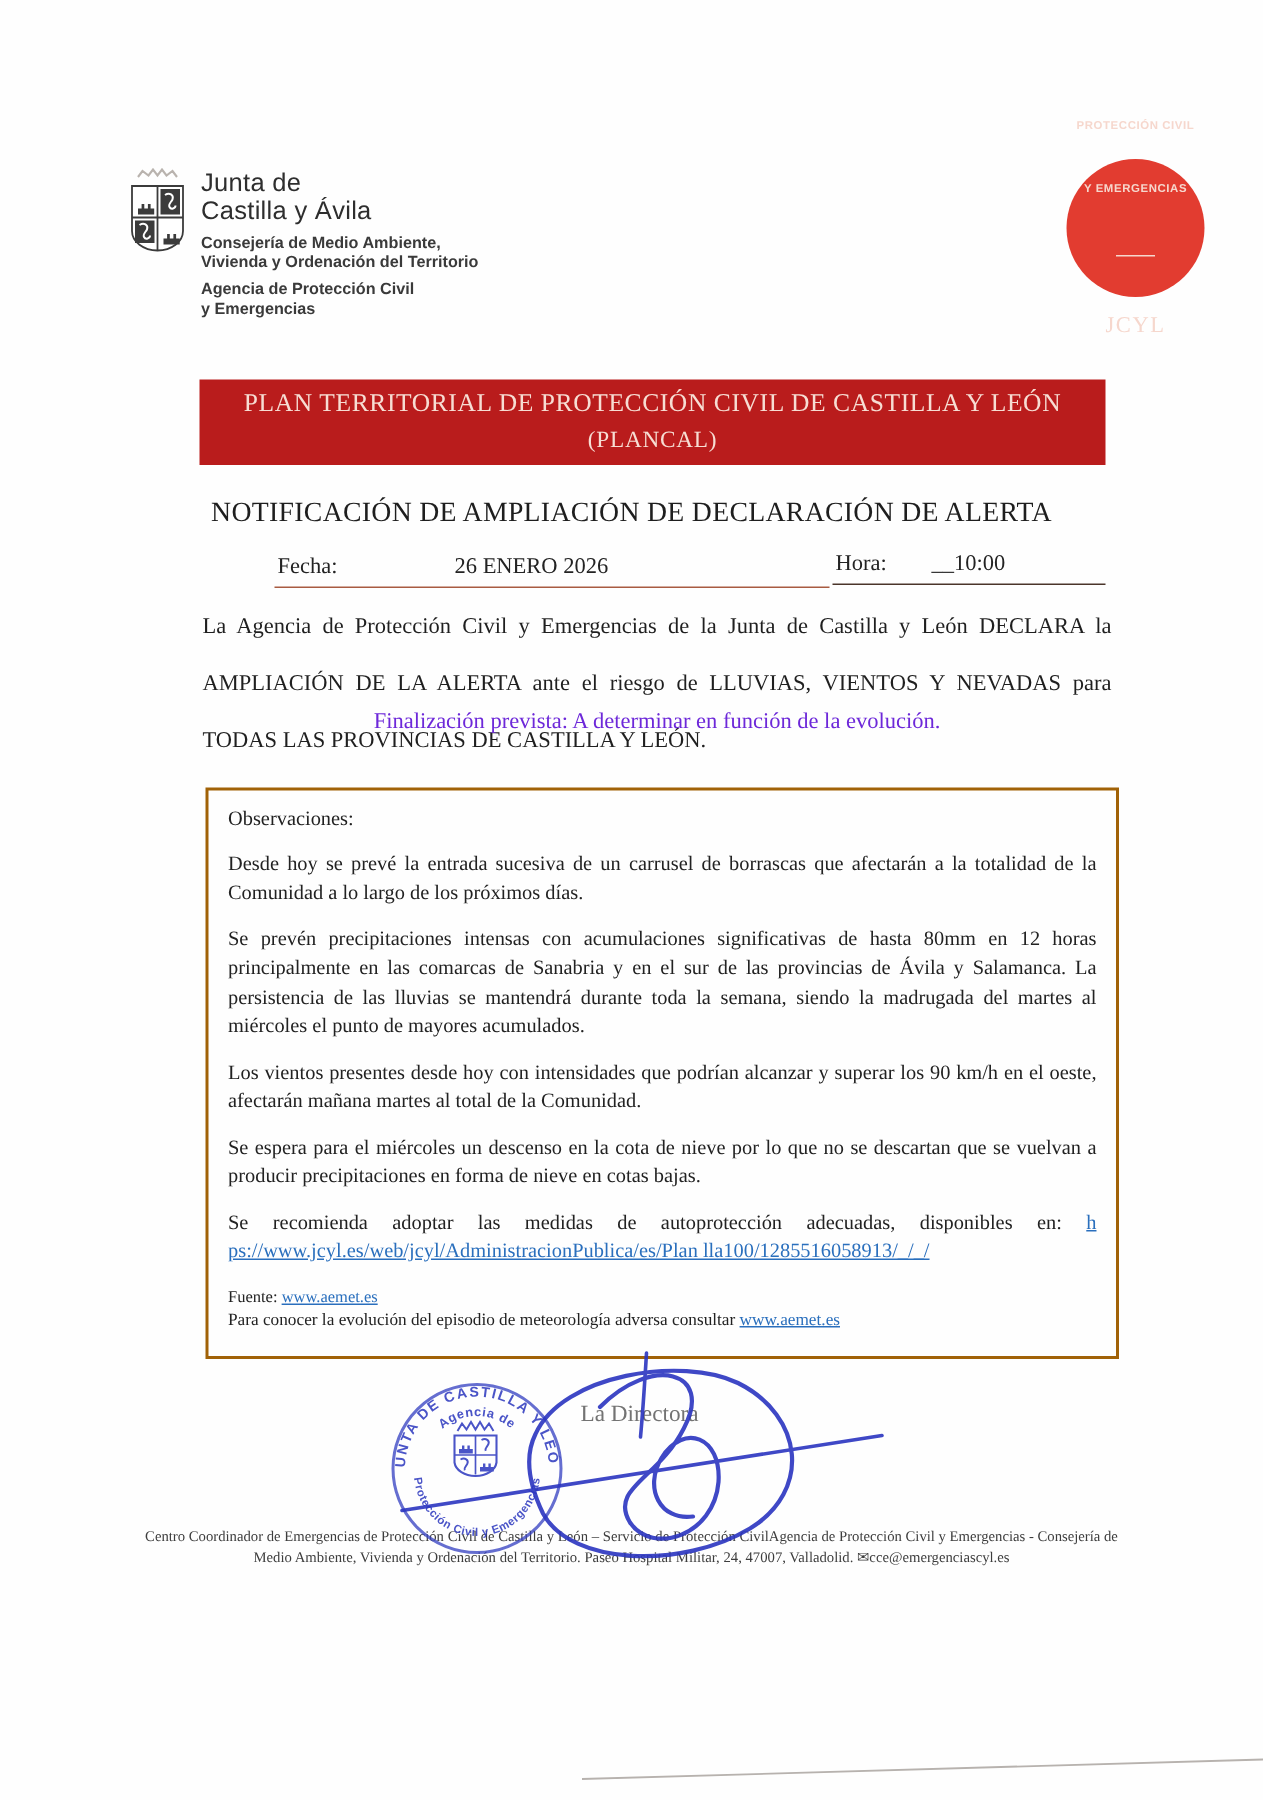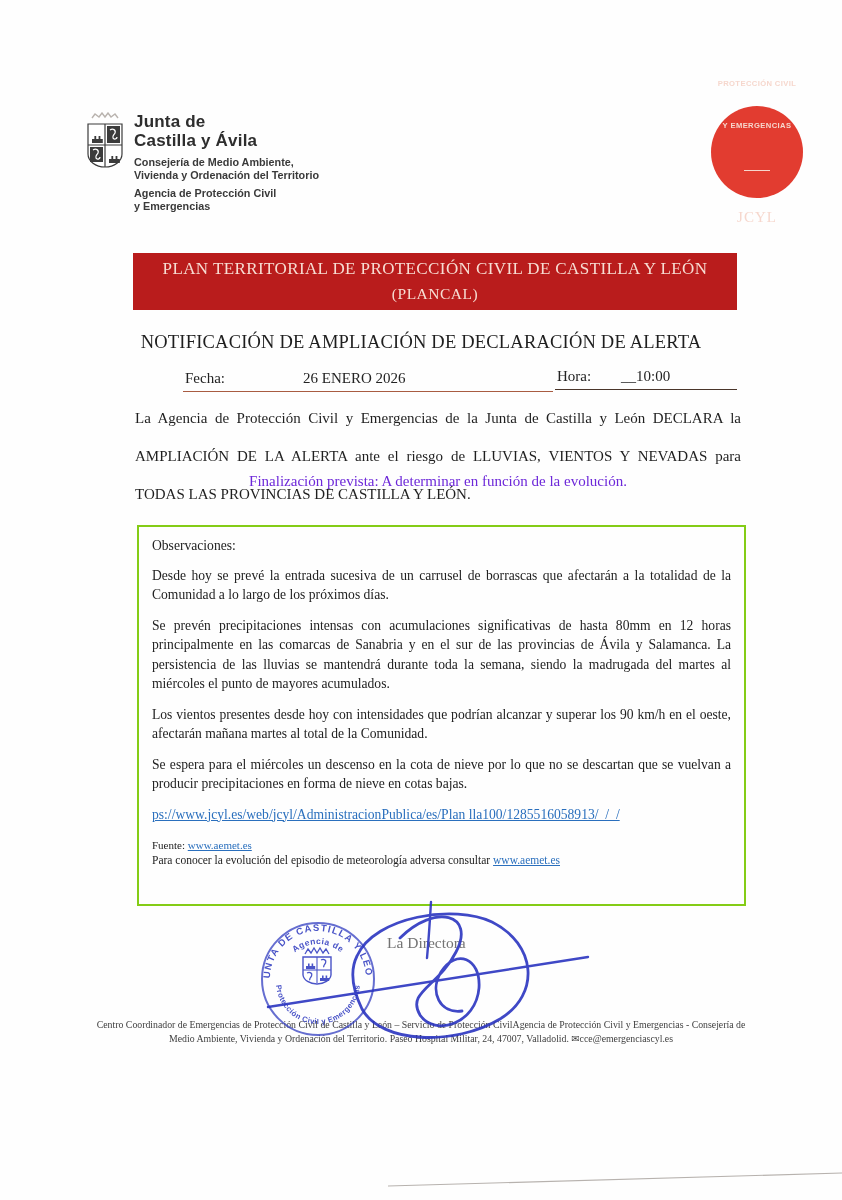--- a/index.html
+++ b/index.html
@@ -6,21 +6,21 @@
   html,body { background:#e8e8e8; }
   .page {
     position:relative; width:842px; height:1200px; margin:0 auto;
     background:#fefefe; overflow:hidden;
     font-family:"Liberation Serif", serif; color:#232323;
   }
   
   .logo-block { position:absolute; left:84px; top:112px; display:flex; }
   .coat { width:42px; height:58px; }
   .logo-text { margin-left:8px; font-family:"Liberation Sans", sans-serif; }
-  .org-line { font-size:17px; font-weight:bold; color:#2e2e2e; line-height:19px; letter-spacing:.2px; }
+  .org-line { font-size:17px; font-weight:normal; color:#2e2e2e; line-height:19px; letter-spacing:.2px; }
   .dept { margin-top:6px; font-size:10.8px; font-weight:bold; color:#3a3a3a; line-height:12.5px; }
   .agency { margin-top:6px; font-size:10.8px; font-weight:bold; color:#3a3a3a; line-height:12.5px; }
   .badge {
     position:absolute; left:711px; top:106px; width:92px; height:92px;
     border-radius:50%; background:#e23c30; color:#f6d7cd;
     display:flex; flex-direction:column; align-items:center; justify-content:center;
     font-family:"Liberation Sans", sans-serif; text-align:center;gap:33px;
   }
   .badge-l1,.badge-l2 { font-size:7.6px; font-weight:bold; letter-spacing:.4px; line-height:9.5px; }
   .badge-rule { width:26px; border-top:1.6px solid #f6d7cd; margin:6px 0 5px 0; }
@@ -40,21 +40,21 @@
   .lbl-hora { position:absolute; left:422px; top:-2px; }
   .val-hora { position:absolute; left:486px; top:-2px; }
   .fecha-line { position:absolute; left:48px; top:21px; width:370px; border-top:1.8px solid #a85b41; }
   .hora-line { position:absolute; left:420px; top:19px; width:182px; border-top:1.8px solid #4a352a; }
   
   .declaration { position:absolute; left:135px; top:399px; width:606px; font-size:15px; line-height:38px; text-align:justify; color:#1f1f1f; }
   .finalizacion { position:absolute; left:135px; top:473px; width:606px; font-size:15px; color:#6d28d9;text-align:center; }
   
   .obs-box {
     position:absolute; left:137px; top:525px; width:609px; height:381px;
-    border:2px solid #84cc16; padding:9px 13px 6px 13px; overflow:hidden;
+    border:2px solid #a16207; padding:9px 13px 6px 13px; overflow:hidden;
     font-size:13.6px; line-height:19.5px; color:#222;
   }
   .obs-label { margin-bottom:10px; }
   .obs-p { text-align:justify; margin-bottom:11px; }
   .reco { text-align:justify; text-align-last:justify; margin-bottom:0; }
   .link { color:#2a6fbd; text-decoration:underline; }
   .link-line { display:block; margin-bottom:14px; }
   .fuente { font-size:11px; line-height:15px; margin-top:8px; }
   .evolucion { font-size:11.5px; line-height:15px; }
   
@@ -129,20 +129,21 @@
   <div class="declaration">La Agencia de Protección Civil y Emergencias de la Junta de Castilla y León DECLARA la AMPLIACIÓN DE LA ALERTA ante el riesgo de LLUVIAS, VIENTOS Y NEVADAS para TODAS LAS PROVINCIAS DE CASTILLA Y LEÓN.</div>
 
   <div class="finalizacion">Finalización prevista: A determinar en función de la evolución.</div>
 
   <div class="obs-box">
     <div class="obs-label">Observaciones:</div>
     <p class="obs-p">Desde hoy se prevé la entrada sucesiva de un carrusel de borrascas que afectarán a la totalidad de la Comunidad a lo largo de los próximos días.</p>
     <p class="obs-p">Se prevén precipitaciones intensas con acumulaciones significativas de hasta 80mm en 12 horas principalmente en las comarcas de Sanabria y en el sur de las provincias de Ávila y Salamanca. La persistencia de las lluvias se mantendrá durante toda la semana, siendo la madrugada del martes al miércoles el punto de mayores acumulados.</p>
     <p class="obs-p">Los vientos presentes desde hoy con intensidades que podrían alcanzar y superar los 90 km/h en el oeste, afectarán mañana martes al total de la Comunidad.</p>
     <p class="obs-p">Se espera para el miércoles un descenso en la cota de nieve por lo que no se descartan que se vuelvan a producir precipitaciones en forma de nieve en cotas bajas.</p>
+    <p class="obs-p reco"><span>Se recomienda adoptar las medidas de autoprotección adecuadas, disponibles en:</span> <a class="link" href="#">h</a></p>
     <a class="link link-line" href="#">ps://www.jcyl.es/web/jcyl/AdministracionPublica/es/Plan lla100/1285516058913/_/_/</a>
     <div class="fuente">
       <span>Fuente:</span>
       <a class="link" href="#">www.aemet.es</a>
     </div>
     <div class="evolucion">
       <span>Para conocer la evolución del episodio de meteorología adversa consultar</span>
       <a class="link" href="#">www.aemet.es</a>
     </div>
   </div>

